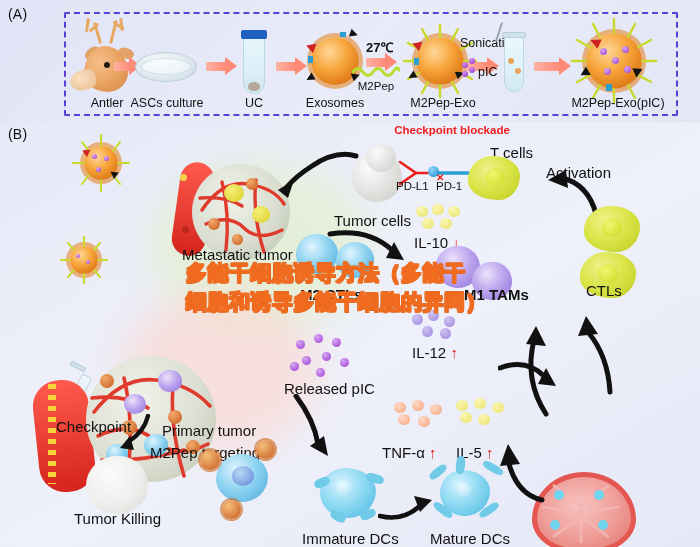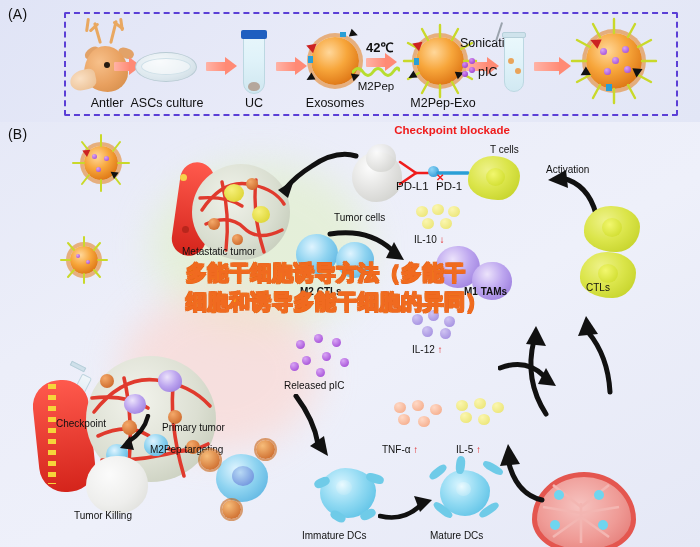--- a/index.html
+++ b/index.html
@@ -199,21 +199,21 @@
   .tumor-mass {
     position: absolute; border-radius: 50%;
   }
   .vessel {
     position: absolute; background: linear-gradient(180deg,#ff5a4d,#d4241b);
     border-radius: 40px;
   }
 
   
   .lab {
-    position: absolute; font-size: 10px; color: #111; white-space: nowrap;
+    position: absolute; font-size: 15px; color: #111; white-space: nowrap;
   }
   .lab-red {
     position: absolute; font-size: 11.5px; color: #ef1c1c; white-space: nowrap;
     font-weight: bold; line-height: 13px; text-align: center;
   }
   .up-arrow { color: #e01b1b; font-weight: bold; }
   .dn-arrow { color: #e01b1b; font-weight: bold; }
 
   
   .tcell {
@@ -314,21 +314,21 @@
       <div class="exo" style="left:311px;top:37px;width:48px;height:48px;"></div>
       <div class="wedge" style="left:306px;top:42px;border-left:9px solid #cc2222;border-top:5px solid transparent;border-bottom:5px solid transparent;transform:rotate(200deg);"></div>
       <div class="wedge" style="left:350px;top:30px;border-left:8px solid #111;border-top:4px solid transparent;border-bottom:4px solid transparent;transform:rotate(20deg);"></div>
       <div class="wedge" style="left:306px;top:74px;border-left:8px solid #111;border-top:4px solid transparent;border-bottom:4px solid transparent;transform:rotate(150deg);"></div>
       <div class="wedge" style="left:352px;top:72px;border-left:8px solid #111;border-top:4px solid transparent;border-bottom:4px solid transparent;transform:rotate(-20deg);"></div>
       <div style="position:absolute;left:308px;top:56px;width:5px;height:7px;background:#2a9fd6;"></div>
       <div style="position:absolute;left:340px;top:32px;width:6px;height:5px;background:#2a9fd6;"></div>
     </div>
     <div class="cap" style="left:300px;top:96px;width:70px;">Exosomes</div>
 
-    <div class="temp-label">42℃</div>
+    <div class="temp-label">27℃</div>
     <div class="arr-pink" style="left:366px;top:58px;width:20px;"></div>
     <svg class="squiggle" viewBox="0 0 48 14">
       <path d="M1 8 Q6 1 11 8 T21 8 T31 8 T41 8 T47 6" fill="none" stroke="#b7dd2f" stroke-width="3" stroke-linecap="round"></path>
     </svg>
     <div class="cap sm" style="left:348px;top:80px;width:56px;">M2Pep</div>
 
     <div>
       <div class="exo" style="left:416px;top:37px;width:48px;height:48px;"></div>
       <svg style="position:absolute;left:400px;top:21px;width:80px;height:80px;" viewBox="0 0 80 80">
         <g stroke="#c9d92a" stroke-width="2.4" stroke-linecap="round">
@@ -392,20 +392,21 @@
       <div class="plc-dot" style="left:600px;top:48px;"></div>
       <div class="plc-dot" style="left:622px;top:46px;"></div>
       <div class="plc-dot" style="left:604px;top:68px;"></div>
       <div class="plc-dot" style="left:624px;top:66px;"></div>
       <div class="plc-dot" style="left:612px;top:57px;"></div>
       <div class="wedge" style="left:590px;top:37px;border-left:10px solid #cc2222;border-top:5px solid transparent;border-bottom:5px solid transparent;transform:rotate(205deg);"></div>
       <div class="wedge" style="left:580px;top:68px;border-left:9px solid #111;border-top:5px solid transparent;border-bottom:5px solid transparent;transform:rotate(150deg);"></div>
       <div class="wedge" style="left:634px;top:66px;border-left:9px solid #111;border-top:5px solid transparent;border-bottom:5px solid transparent;transform:rotate(-25deg);"></div>
       <div style="position:absolute;left:606px;top:84px;width:6px;height:7px;background:#2a9fd6;"></div>
     </div>
+    <div class="cap" style="left:556px;top:96px;width:124px;">M2Pep-Exo(pIC)</div>
   </div>
 
   <div id="panel-b">
     <div class="panel-label" id="label-b" style="top:4px;">(B)</div>
 
     <div class="glow" style="left:150px;top:40px;width:220px;height:170px;background:#dff0c0;"></div>
     <div class="glow" style="left:120px;top:170px;width:200px;height:160px;background:#ffd2c8;"></div>
 
     <div>
       <div class="exo" style="left:84px;top:24px;width:34px;height:34px;"></div>

